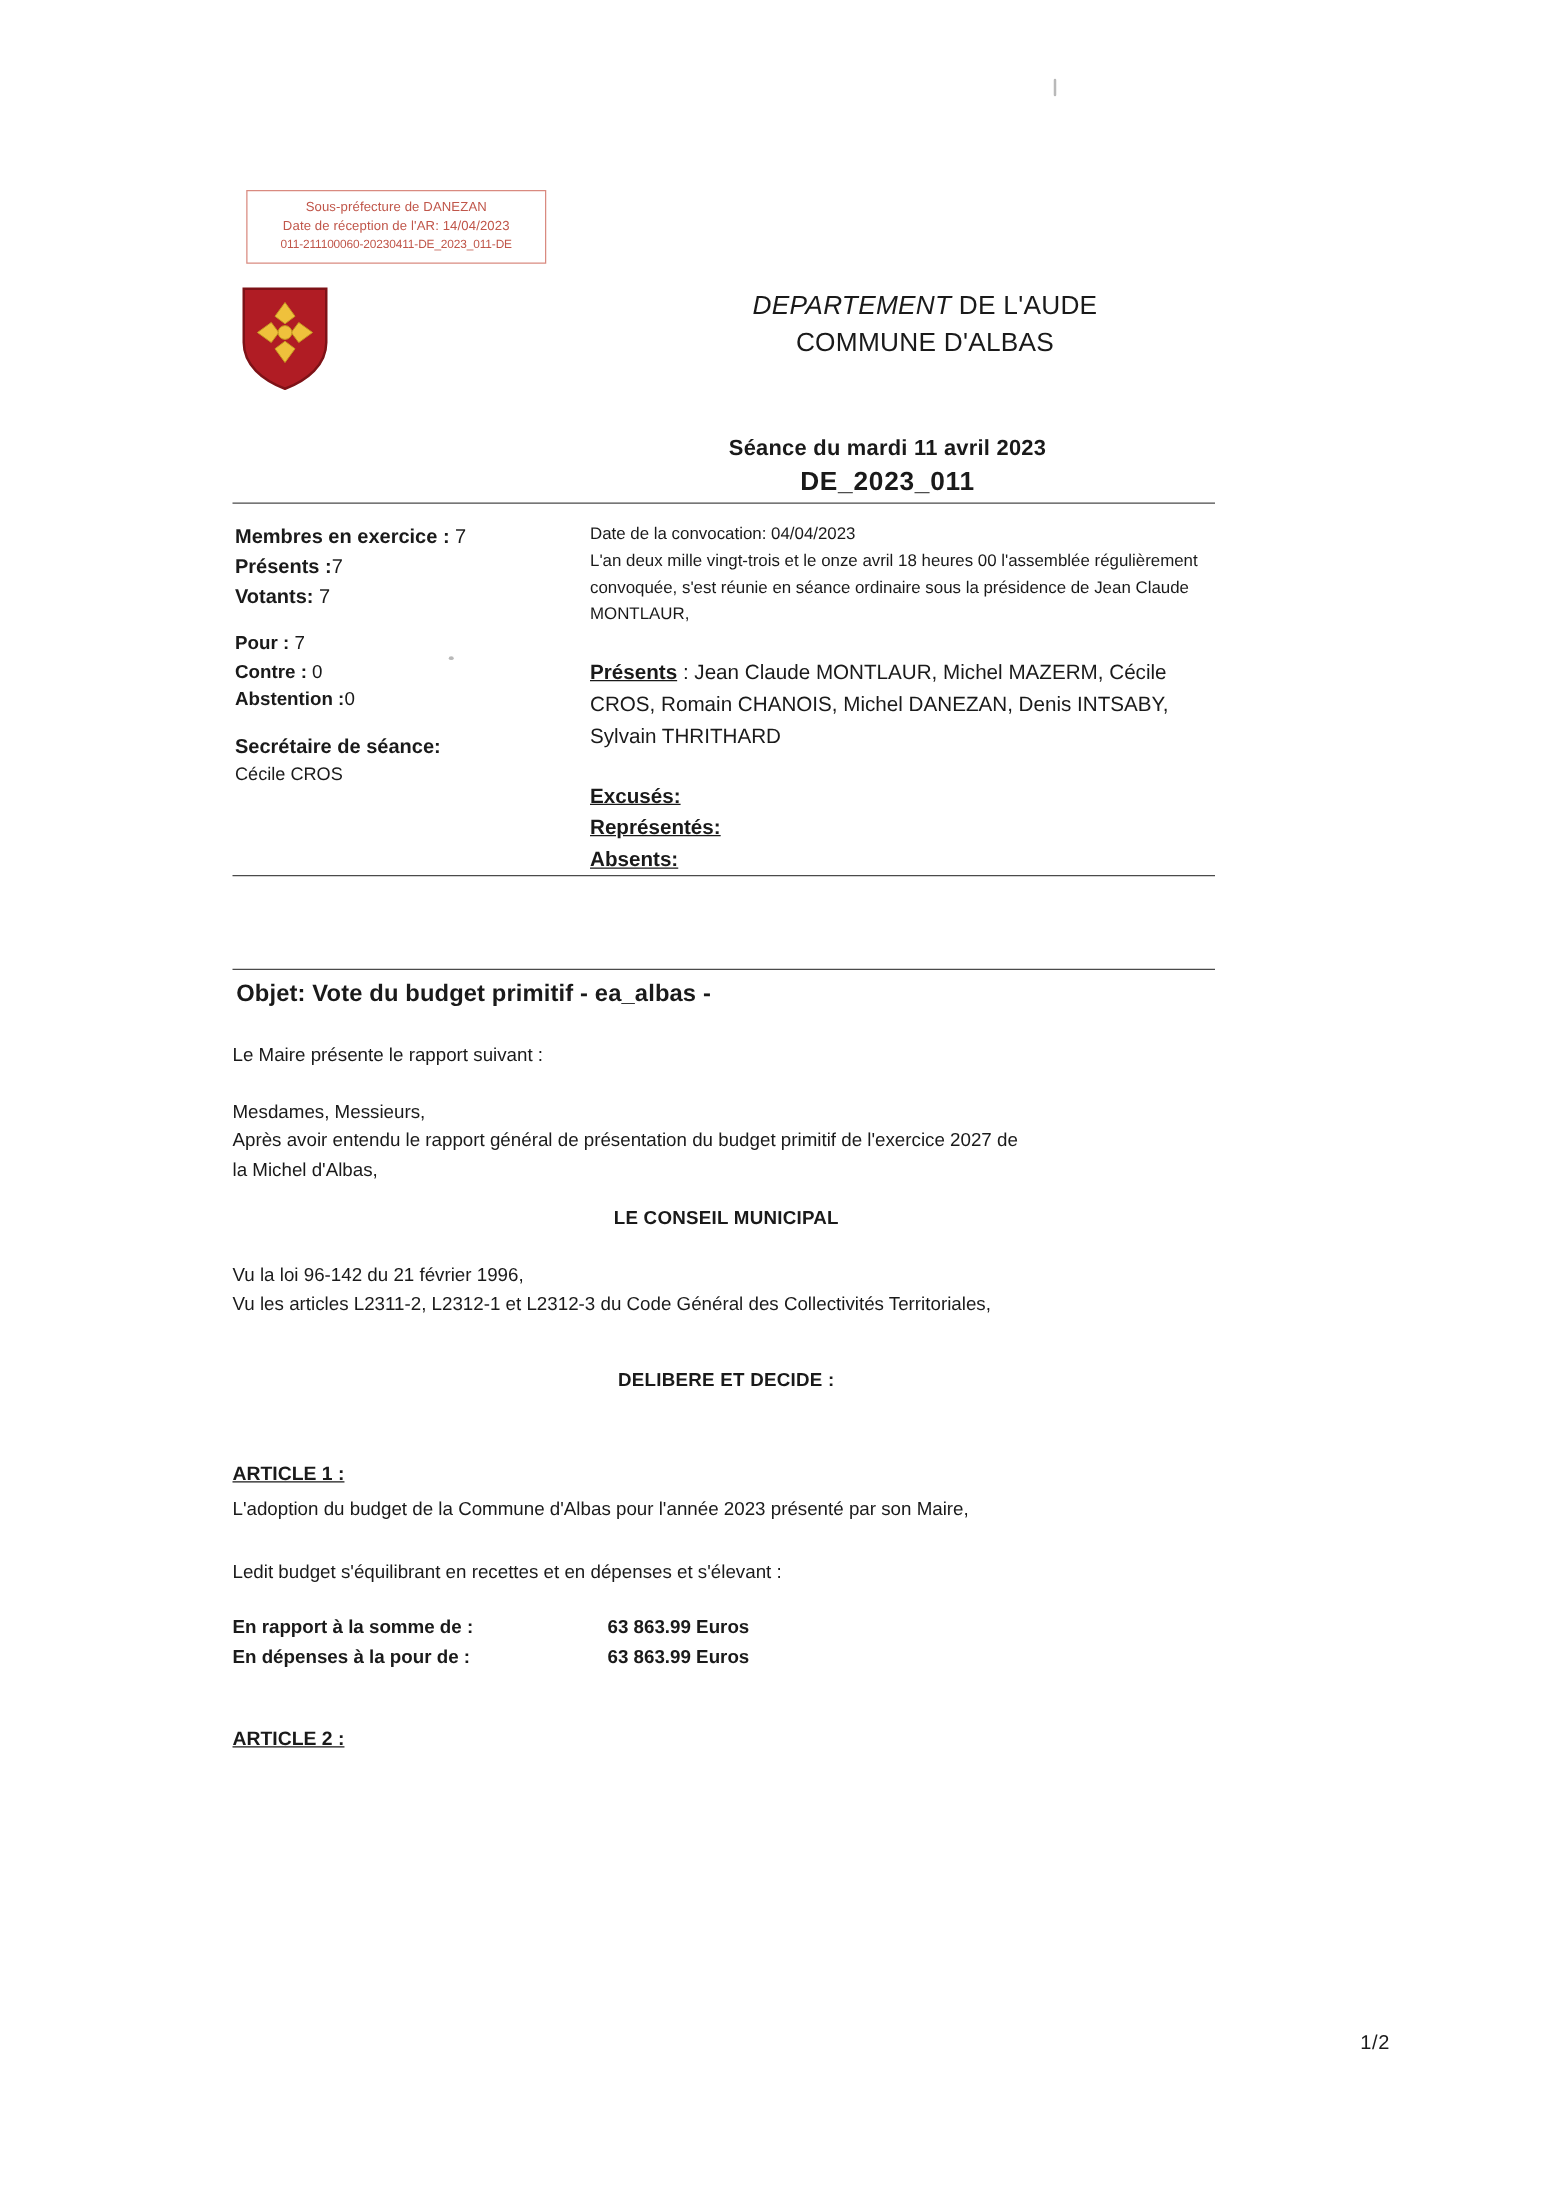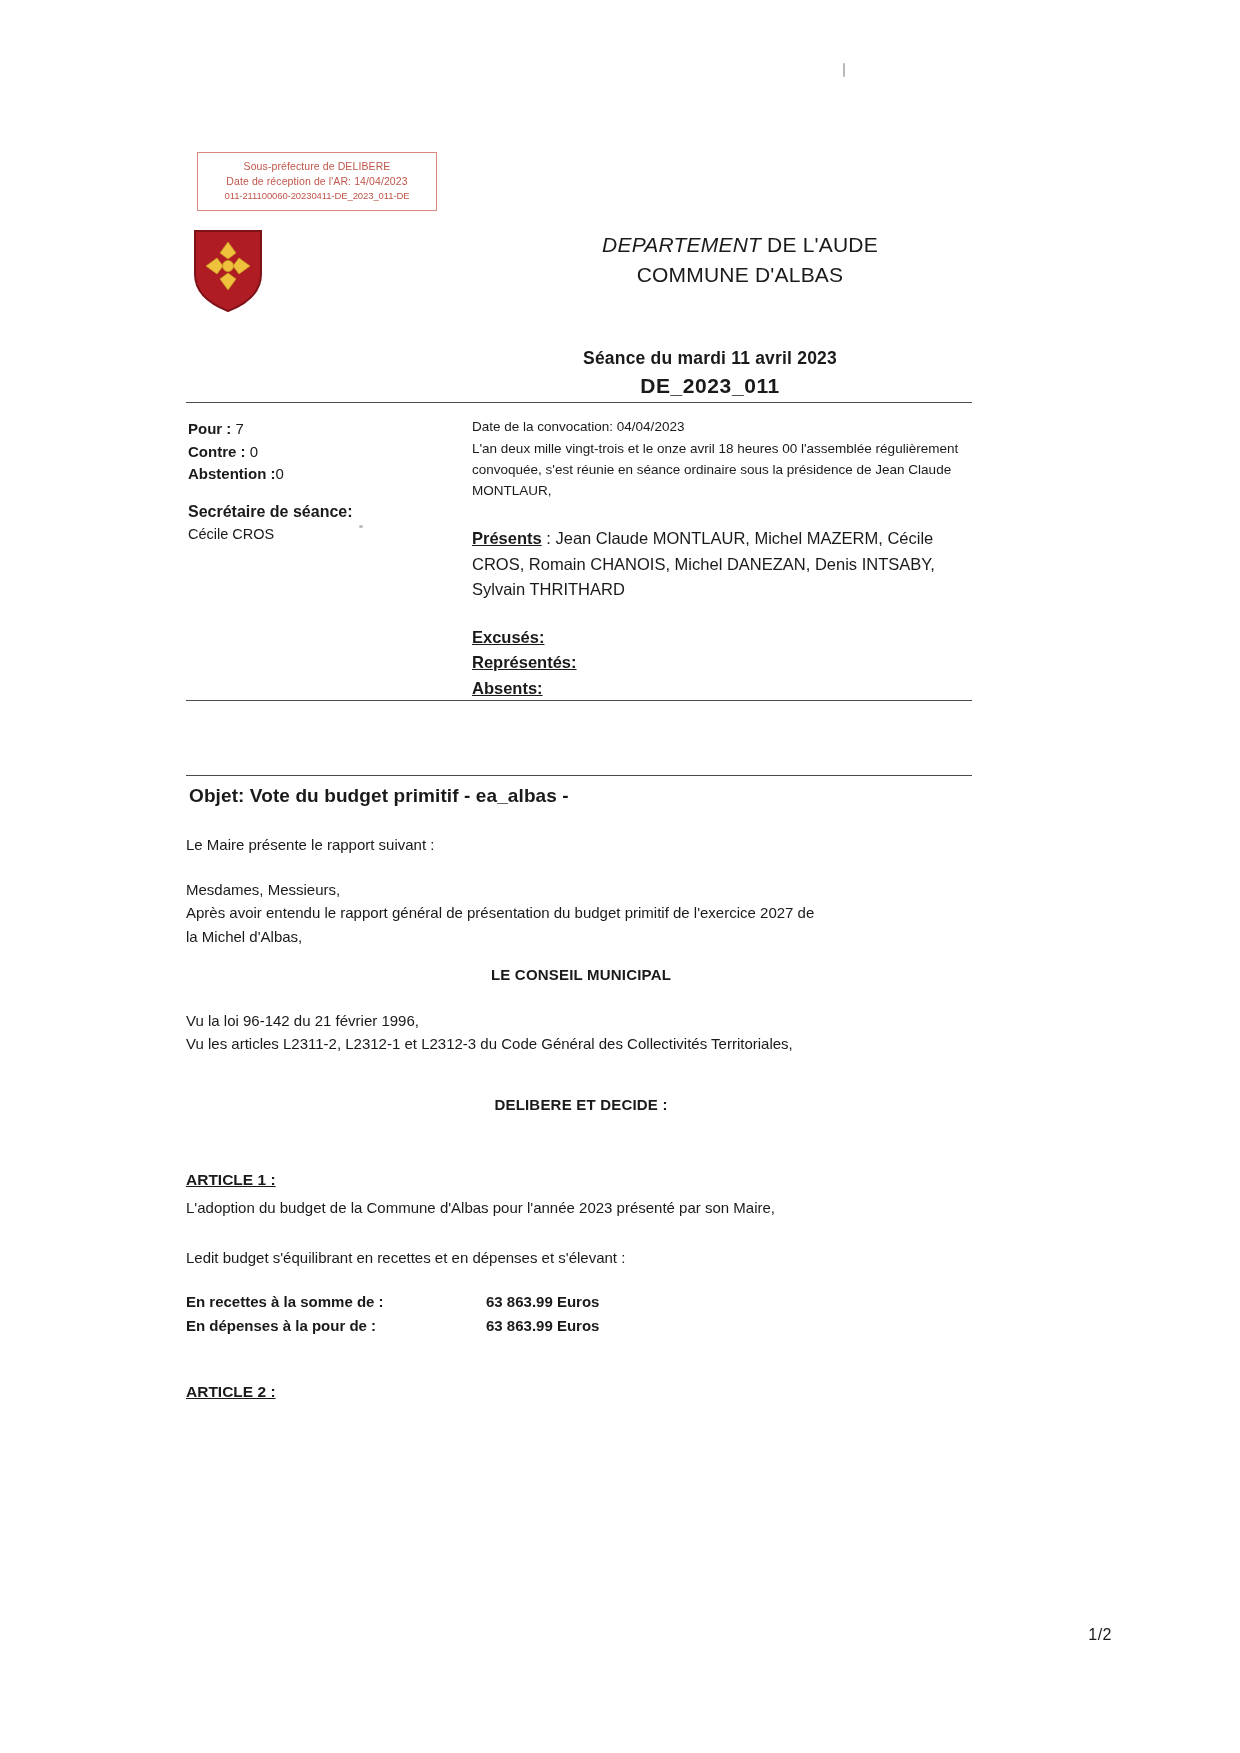--- a/index.html
+++ b/index.html
@@ -216,21 +216,21 @@
     background: #b9b9b9;
     border-radius: 50%;
   }
 </style>
 </head>
 <body>
 
 <div class="page">
 
   <div class="stamp">
-    <div>Sous-préfecture de DELIBERE</div>
+    <div>Sous-préfecture de DANEZAN</div>
     <div>Date de réception de l'AR: 14/04/2023</div>
     <div class="line3">011-211100060-20230411-DE_2023_011-DE</div>
   </div>
 
   <div class="crest">
     <svg viewBox="0 0 72 86" width="72" height="86" aria-hidden="true">
       <path d="M3 3 H69 V46 C69 64 54 76 36 83 C18 76 3 64 3 46 Z" fill="#b01c24" stroke="#7e1217" stroke-width="2"></path>
       <g fill="#efc13c" stroke="#c59a22" stroke-width="0.8">
         <path d="M36 14 L44 25 L36 31 L28 25 Z"></path>
         <path d="M36 62 L44 51 L36 45 L28 51 Z"></path>
@@ -250,20 +250,25 @@
 
   <div class="seance-block">
     <div class="seance-title">Séance du mardi 11 avril 2023</div>
     <div class="seance-ref">DE_2023_011</div>
   </div>
 
   <div class="rule rule-top"></div>
 
   <div class="left-col">
     <div class="grp">
+      <div class="big"><b>Membres en exercice : </b><span>7</span></div>
+      <div class="big"><b>Présents :</b><span>7</span></div>
+      <div class="big"><b>Votants: </b><span>7</span></div>
+    </div>
+    <div class="grp">
       <div><b>Pour : </b><span>7</span></div>
       <div><b>Contre : </b><span>0</span></div>
       <div><b>Abstention :</b><span>0</span></div>
     </div>
     <div class="grp">
       <div class="big"><b>Secrétaire de séance:</b></div>
       <div class="sec-name">Cécile CROS</div>
     </div>
   </div>
 
@@ -302,21 +307,21 @@
   </div>
 
   <div class="body-text t-delibere">DELIBERE ET DECIDE :</div>
 
   <div class="body-text t-article1">ARTICLE 1 :</div>
   <div class="body-text t-adoption">L'adoption du budget de la Commune d'Albas pour l'année 2023 présenté par son Maire,</div>
   <div class="body-text t-equilibrant">Ledit budget s'équilibrant en recettes et en dépenses et s'élevant :</div>
 
   <div class="amounts">
     <div class="row">
-      <div class="lbl">En recettes à la somme de :</div>
+      <div class="lbl">En rapport à la somme de :</div>
       <div class="val">63 863.99 Euros</div>
     </div>
     <div class="row">
       <div class="lbl">En dépenses à la pour de :</div>
       <div class="val">63 863.99 Euros</div>
     </div>
   </div>
 
   <div class="body-text t-article2">ARTICLE 2 :</div>
 

